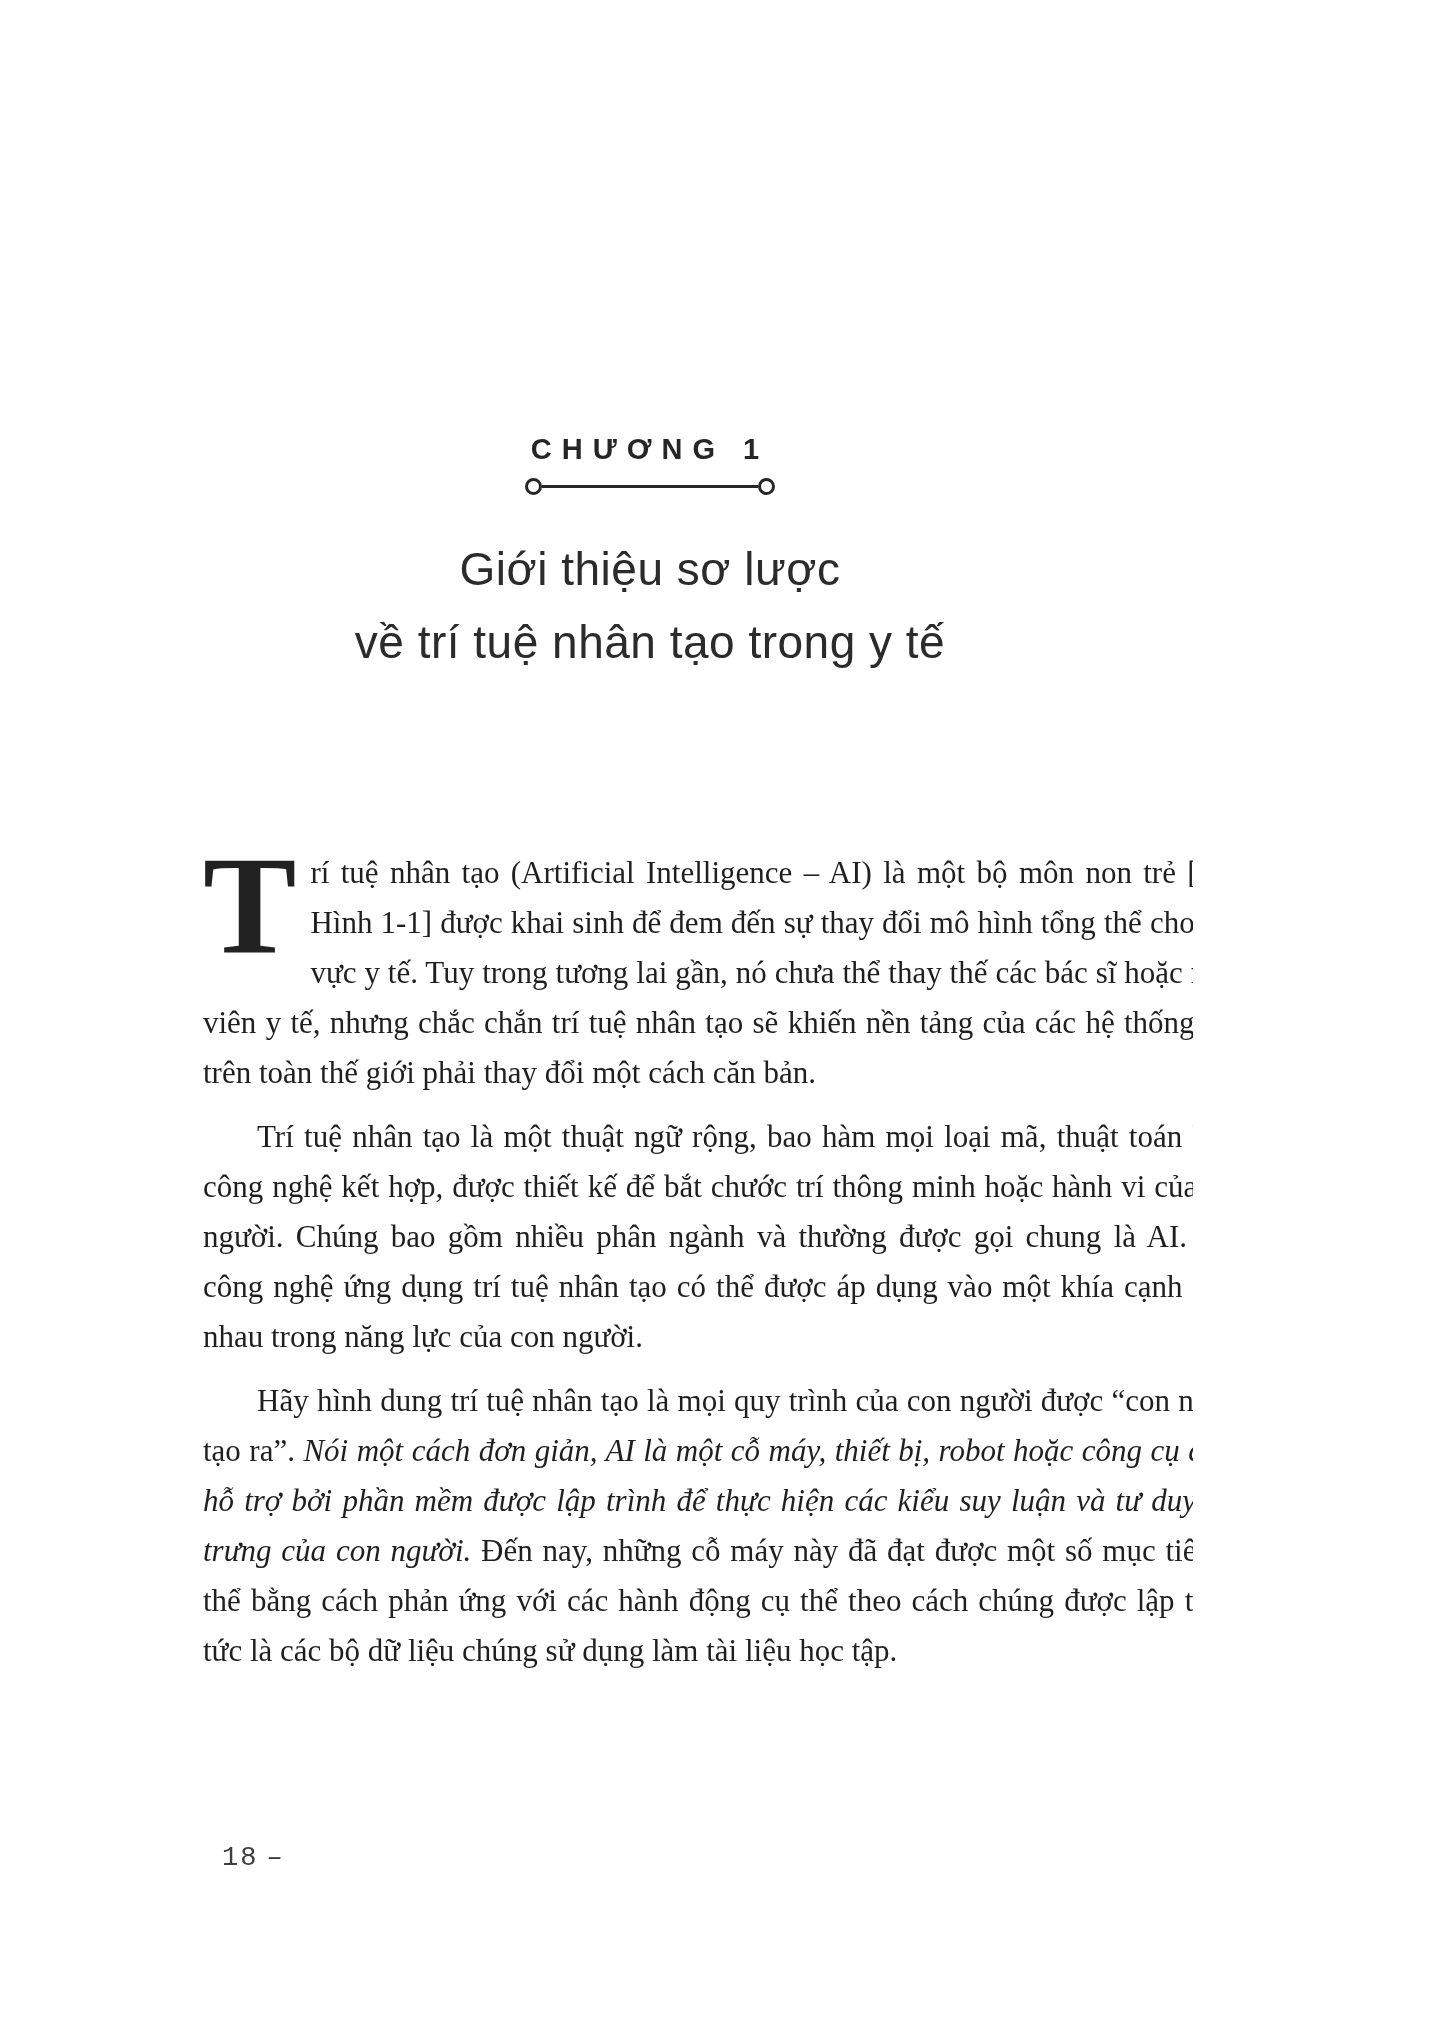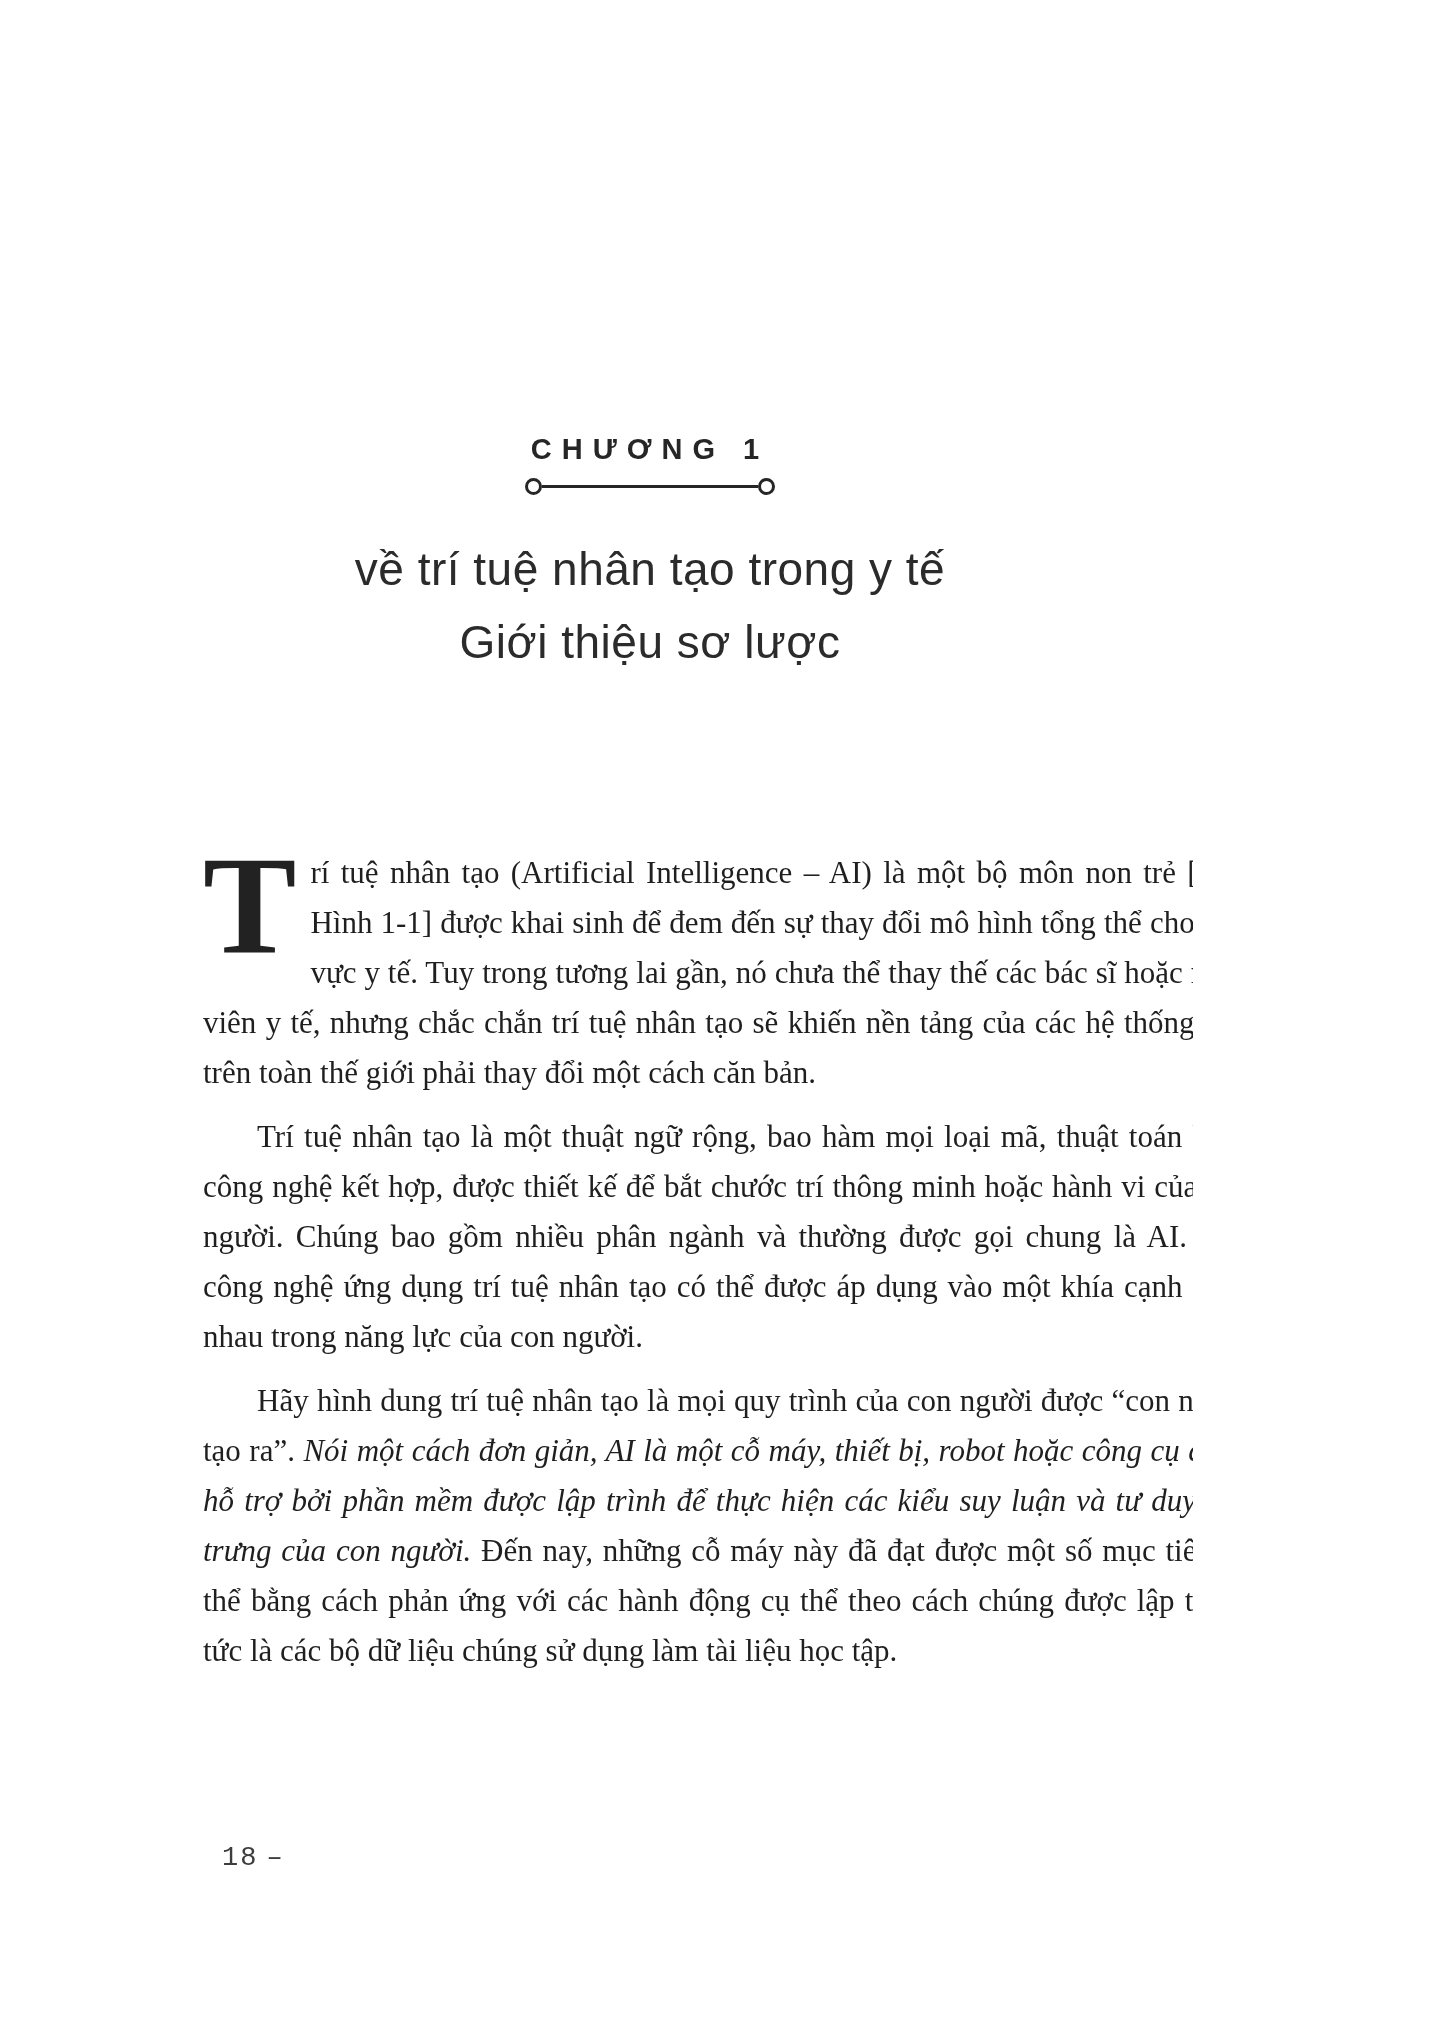--- a/index.html
+++ b/index.html
@@ -106,22 +106,22 @@
 <div class="page">
 
   <header class="chapter-head">
     <div class="kicker">CHƯƠNG 1</div>
     <div class="rule">
       <span class="circle"></span>
       <span class="line"></span>
       <span class="circle"></span>
     </div>
     <h1 class="title">
+      <span class="tl">Giới thiệu sơ lược</span>
       <span class="tl">về trí tuệ nhân tạo trong y tế</span>
-      <span class="tl">Giới thiệu sơ lược</span>
     </h1>
   </header>
 
   <main class="body-col">
     <p class="para first"><span class="dropcap">T</span><span>rí tuệ nhân tạo (Artificial Intelligence – AI) là một bộ môn non trẻ [xem Hình 1-1] được khai sinh để đem đến sự thay đổi mô hình tổng thể cho lĩnh vực y tế. Tuy trong tương lai gần, nó chưa thể thay thế các bác sĩ hoặc nhân viên y tế, nhưng chắc chắn trí tuệ nhân tạo sẽ khiến nền tảng của các hệ thống y tế trên toàn thế giới phải thay đổi một cách căn bản.</span></p>
 
     <p class="para indent">Trí tuệ nhân tạo là một thuật ngữ rộng, bao hàm mọi loại mã, thuật toán hoặc công nghệ kết hợp, được thiết kế để bắt chước trí thông minh hoặc hành vi của con người. Chúng bao gồm nhiều phân ngành và thường được gọi chung là AI. Mỗi công nghệ ứng dụng trí tuệ nhân tạo có thể được áp dụng vào một khía cạnh khác nhau trong năng lực của con người.</p>
 
     <p class="para indent"><span>Hãy hình dung trí tuệ nhân tạo là mọi quy trình của con người được “con người tạo ra”. </span><span class="italic">Nói một cách đơn giản, AI là một cỗ máy, thiết bị, robot hoặc công cụ được hỗ trợ bởi phần mềm được lập trình để thực hiện các kiểu suy luận và tư duy đặc trưng của con người.</span><span> Đến nay, những cỗ máy này đã đạt được một số mục tiêu cụ thể bằng cách phản ứng với các hành động cụ thể theo cách chúng được lập trình, tức là các bộ dữ liệu chúng sử dụng làm tài liệu học tập.</span></p>
   </main>

